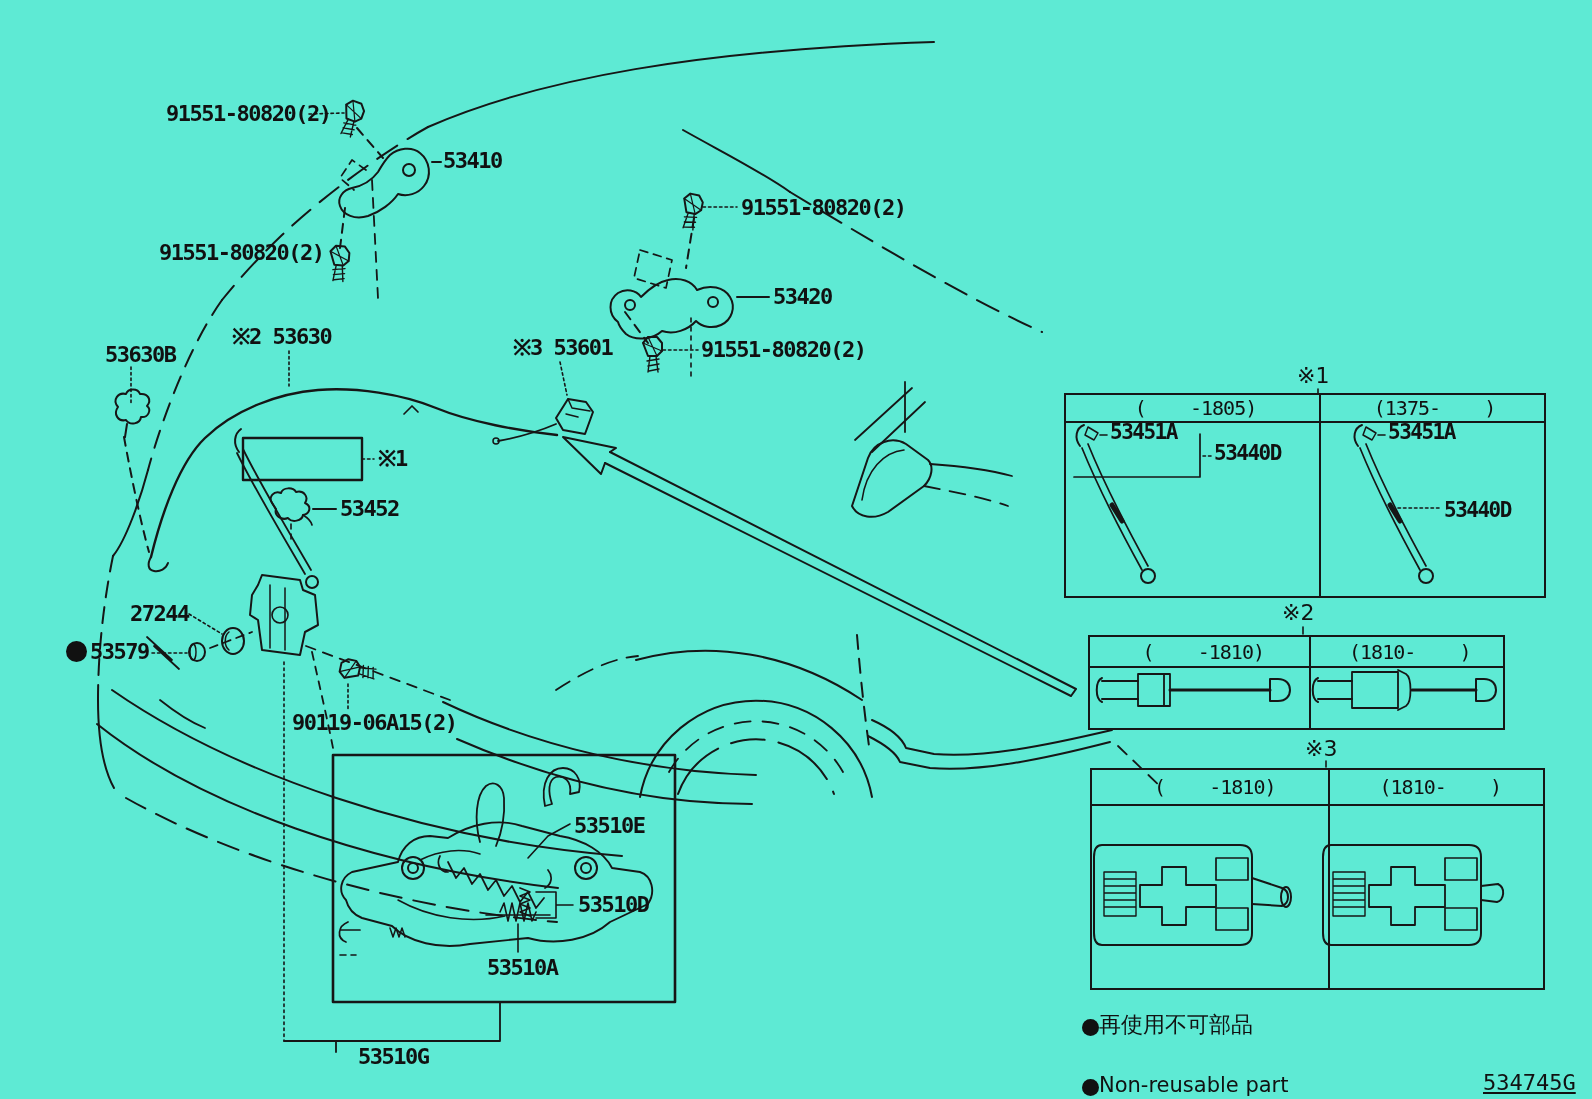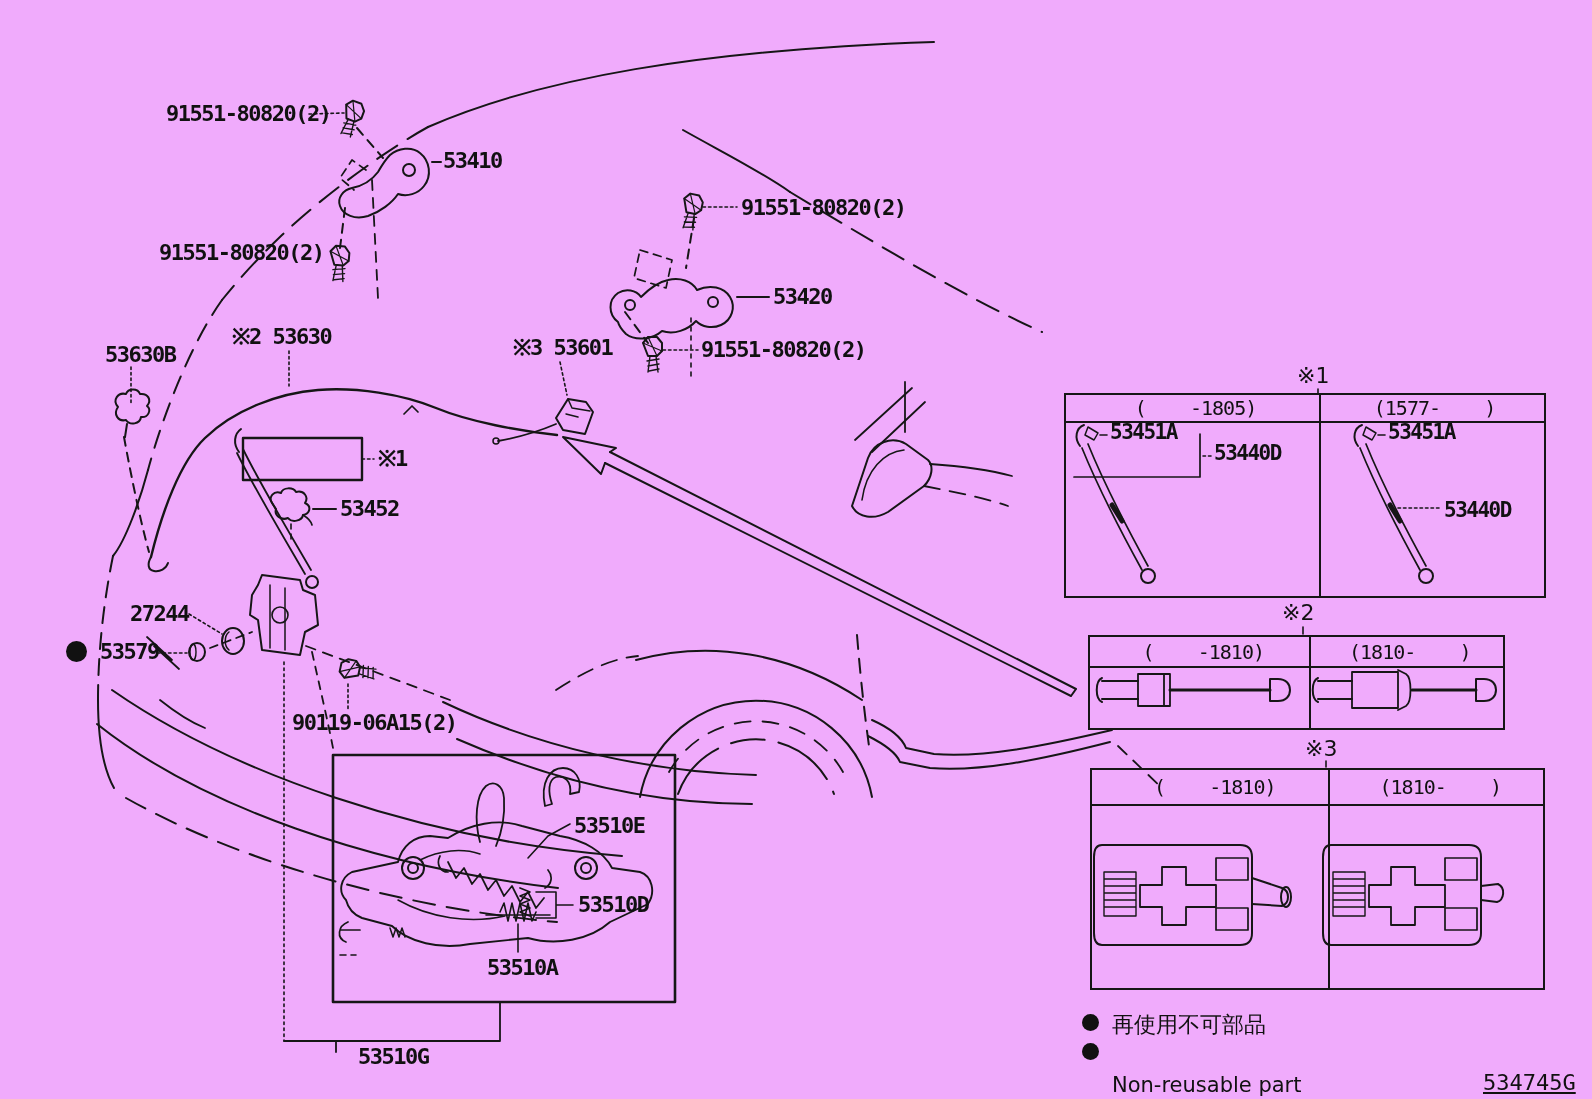--- a/index.html
+++ b/index.html
@@ -1,31 +1,31 @@
 <!DOCTYPE html>
 <html><head>
 <meta charset="utf-8">
 <style>
   html,body{margin:0;padding:0;background:#ffffff;}
-  #stage{position:relative;width:1592px;height:1099px;background:#f0abfc;overflow:hidden;
+  #stage{position:relative;width:1592px;height:1099px;background:#5eead4;overflow:hidden;
          font-family:"DejaVu Sans Mono",monospace;color:#111;}
   #art{position:absolute;left:0;top:0;pointer-events:none;}
   .lbl{position:absolute;font:700 22px/1.05 "DejaVu Sans Mono",monospace;
        letter-spacing:-1.5px;color:#111;white-space:pre;}
   .lbl.sm{font-size:21px;}
-  .dotlbl{position:absolute;display:flex;align-items:center;gap:13px;}
+  .dotlbl{position:absolute;display:flex;align-items:center;gap:3px;}
   .bdot{width:21px;height:21px;border-radius:50%;background:#111;flex:0 0 auto;}
   .ptable{position:absolute;border:2.4px solid #161616;display:flex;flex-direction:column;box-sizing:border-box;}
   .ptable .hdr{display:flex;border-bottom:2.2px solid #161616;flex:0 0 auto;}
   .ptable .hdr .hcell{flex:1;display:flex;align-items:center;justify-content:center;
        font:400 20px/1 "DejaVu Sans Mono",monospace;letter-spacing:-1px;white-space:pre;padding-left:20px;}
   .ptable .bodyrow{flex:1;}
   .vdiv{position:absolute;top:0;bottom:0;width:0;border-left:2.2px solid #161616;}
   .ttl{position:absolute;font:400 22px/1 "DejaVu Sans",sans-serif;letter-spacing:0;color:#111;}
-  .legendrow{position:absolute;display:flex;align-items:flex-start;gap:13px;}
+  .legendrow{position:absolute;display:flex;align-items:flex-end;gap:0;}
   .ldot{width:17px;height:17px;border-radius:50%;background:#111;flex:0 0 auto;}
   .ltext-ja{font:400 22px/1 "DejaVu Sans",sans-serif;}
   .ltext-en{font:400 21px/1 "DejaVu Sans",sans-serif;margin-top:32px;}
   .figcode{position:absolute;font:400 22px/1 "DejaVu Sans Mono",monospace;letter-spacing:0;text-decoration:underline;}
 </style>
 </head>
 <body>
 
 <div id="stage">
 
@@ -260,21 +260,21 @@
 <div class="lbl" style="left:292px;top:711px">90119-06A15(2)</div>
 <div class="lbl" style="left:574px;top:814px">53510E</div>
 <div class="lbl" style="left:578px;top:893px">53510D</div>
 <div class="lbl" style="left:487px;top:956px">53510A</div>
 <div class="lbl" style="left:358px;top:1045px">53510G</div>
 
 <div class="ttl" style="left:1297px;top:365px">※1</div>
 <div class="ptable" style="left:1064px;top:393px;width:482px;height:205px">
   <div class="hdr" style="height:26px">
     <div class="hcell">(    -1805)</div>
-    <div class="hcell">(1577-    )</div>
+    <div class="hcell">(1375-    )</div>
   </div>
   <div class="bodyrow"></div>
   <div class="vdiv" style="left:253px"></div>
 </div>
 <div class="lbl sm" style="left:1110px;top:421px">53451A</div>
 <div class="lbl sm" style="left:1214px;top:442px">53440D</div>
 <div class="lbl sm" style="left:1388px;top:421px">53451A</div>
 <div class="lbl sm" style="left:1444px;top:499px">53440D</div>
 
 <div class="ttl" style="left:1282px;top:602px">※2</div>

